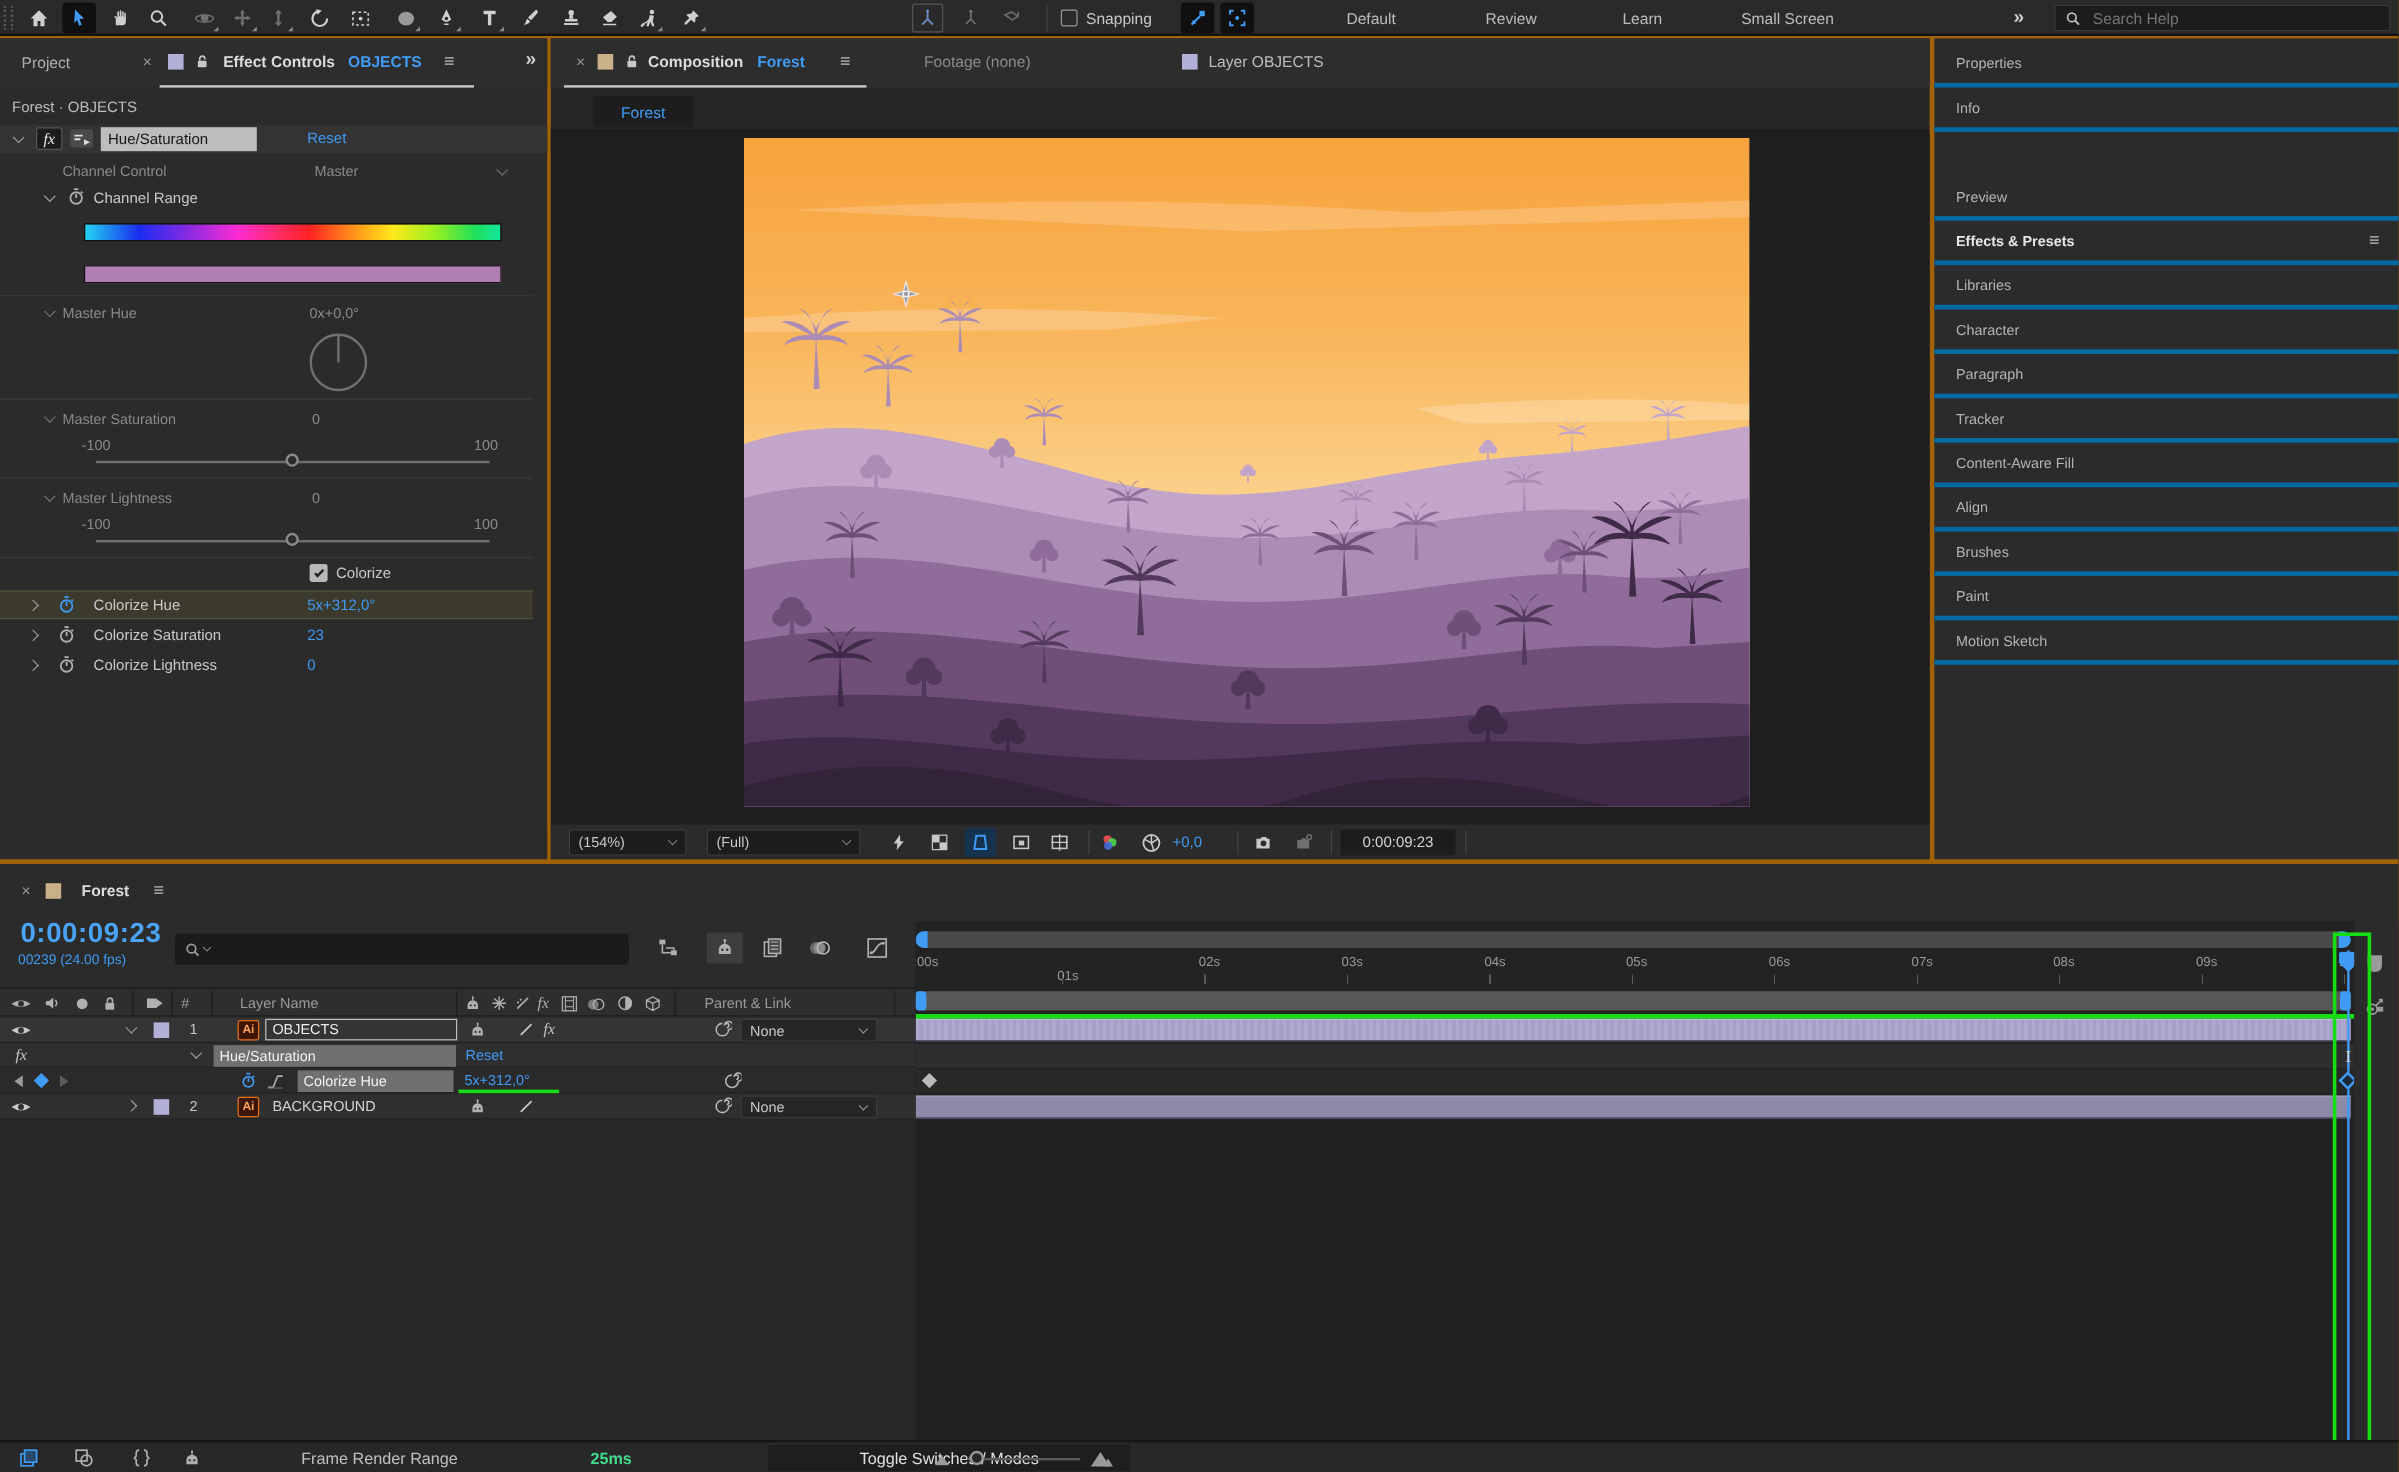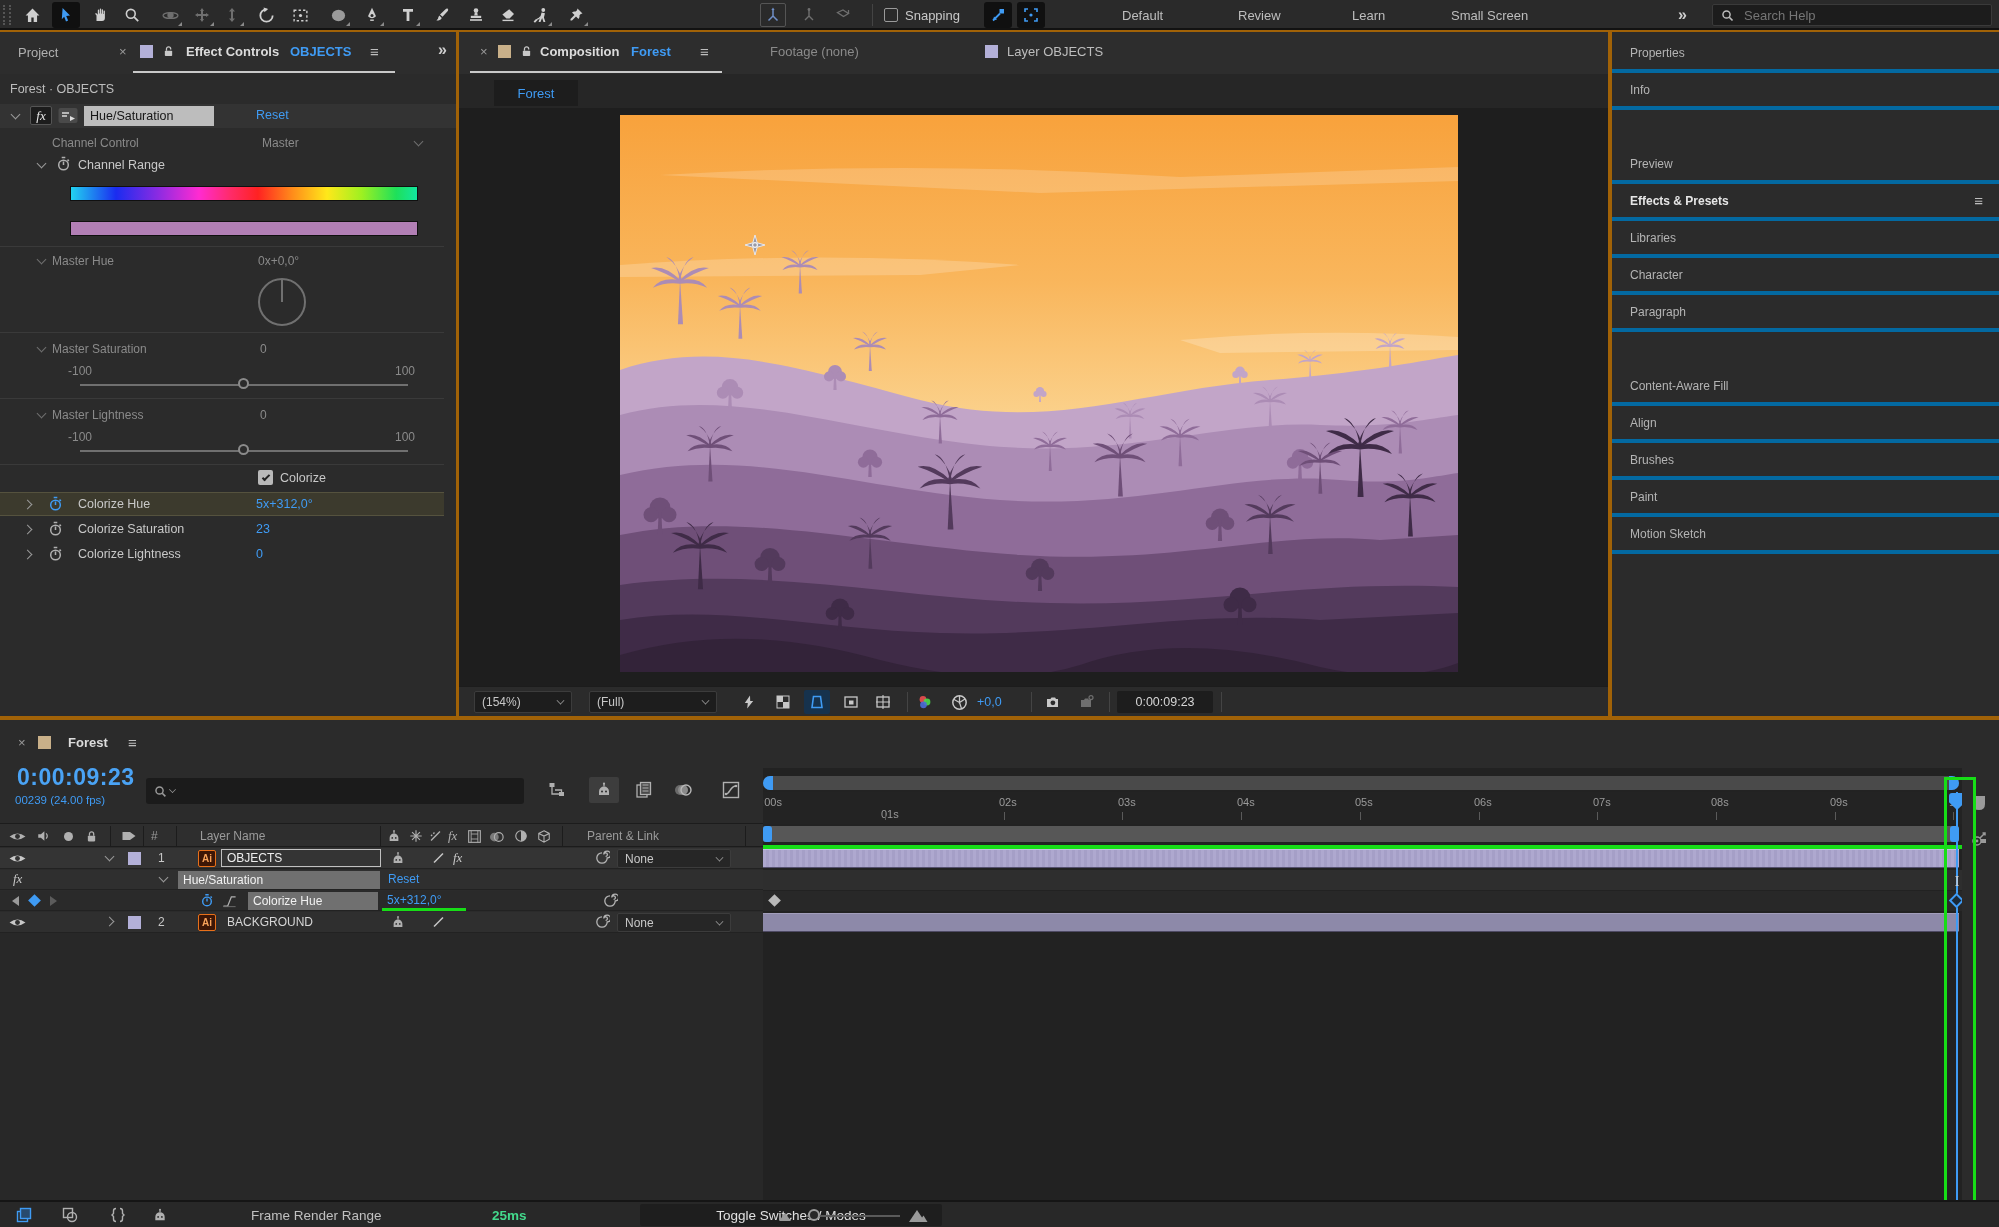--- a/index.html
+++ b/index.html
@@ -510,20 +510,23 @@
       </div>
     <div class="rp-item" style="top:189px;">
         <span>Libraries</span>
       </div>
     <div class="rp-item" style="top:226px;">
         <span>Character</span>
       </div>
     <div class="rp-item" style="top:263px;">
         <span>Paragraph</span>
       </div>
+    <div class="rp-item" style="top:300px;">
+        <span>Tracker</span>
+      </div>
     <div class="rp-item" style="top:337px;">
         <span>Content-Aware Fill</span>
       </div>
     <div class="rp-item" style="top:374px;">
         <span>Align</span>
       </div>
     <div class="rp-item" style="top:411px;">
         <span>Brushes</span>
       </div>
     <div class="rp-item" style="top:448px;">

